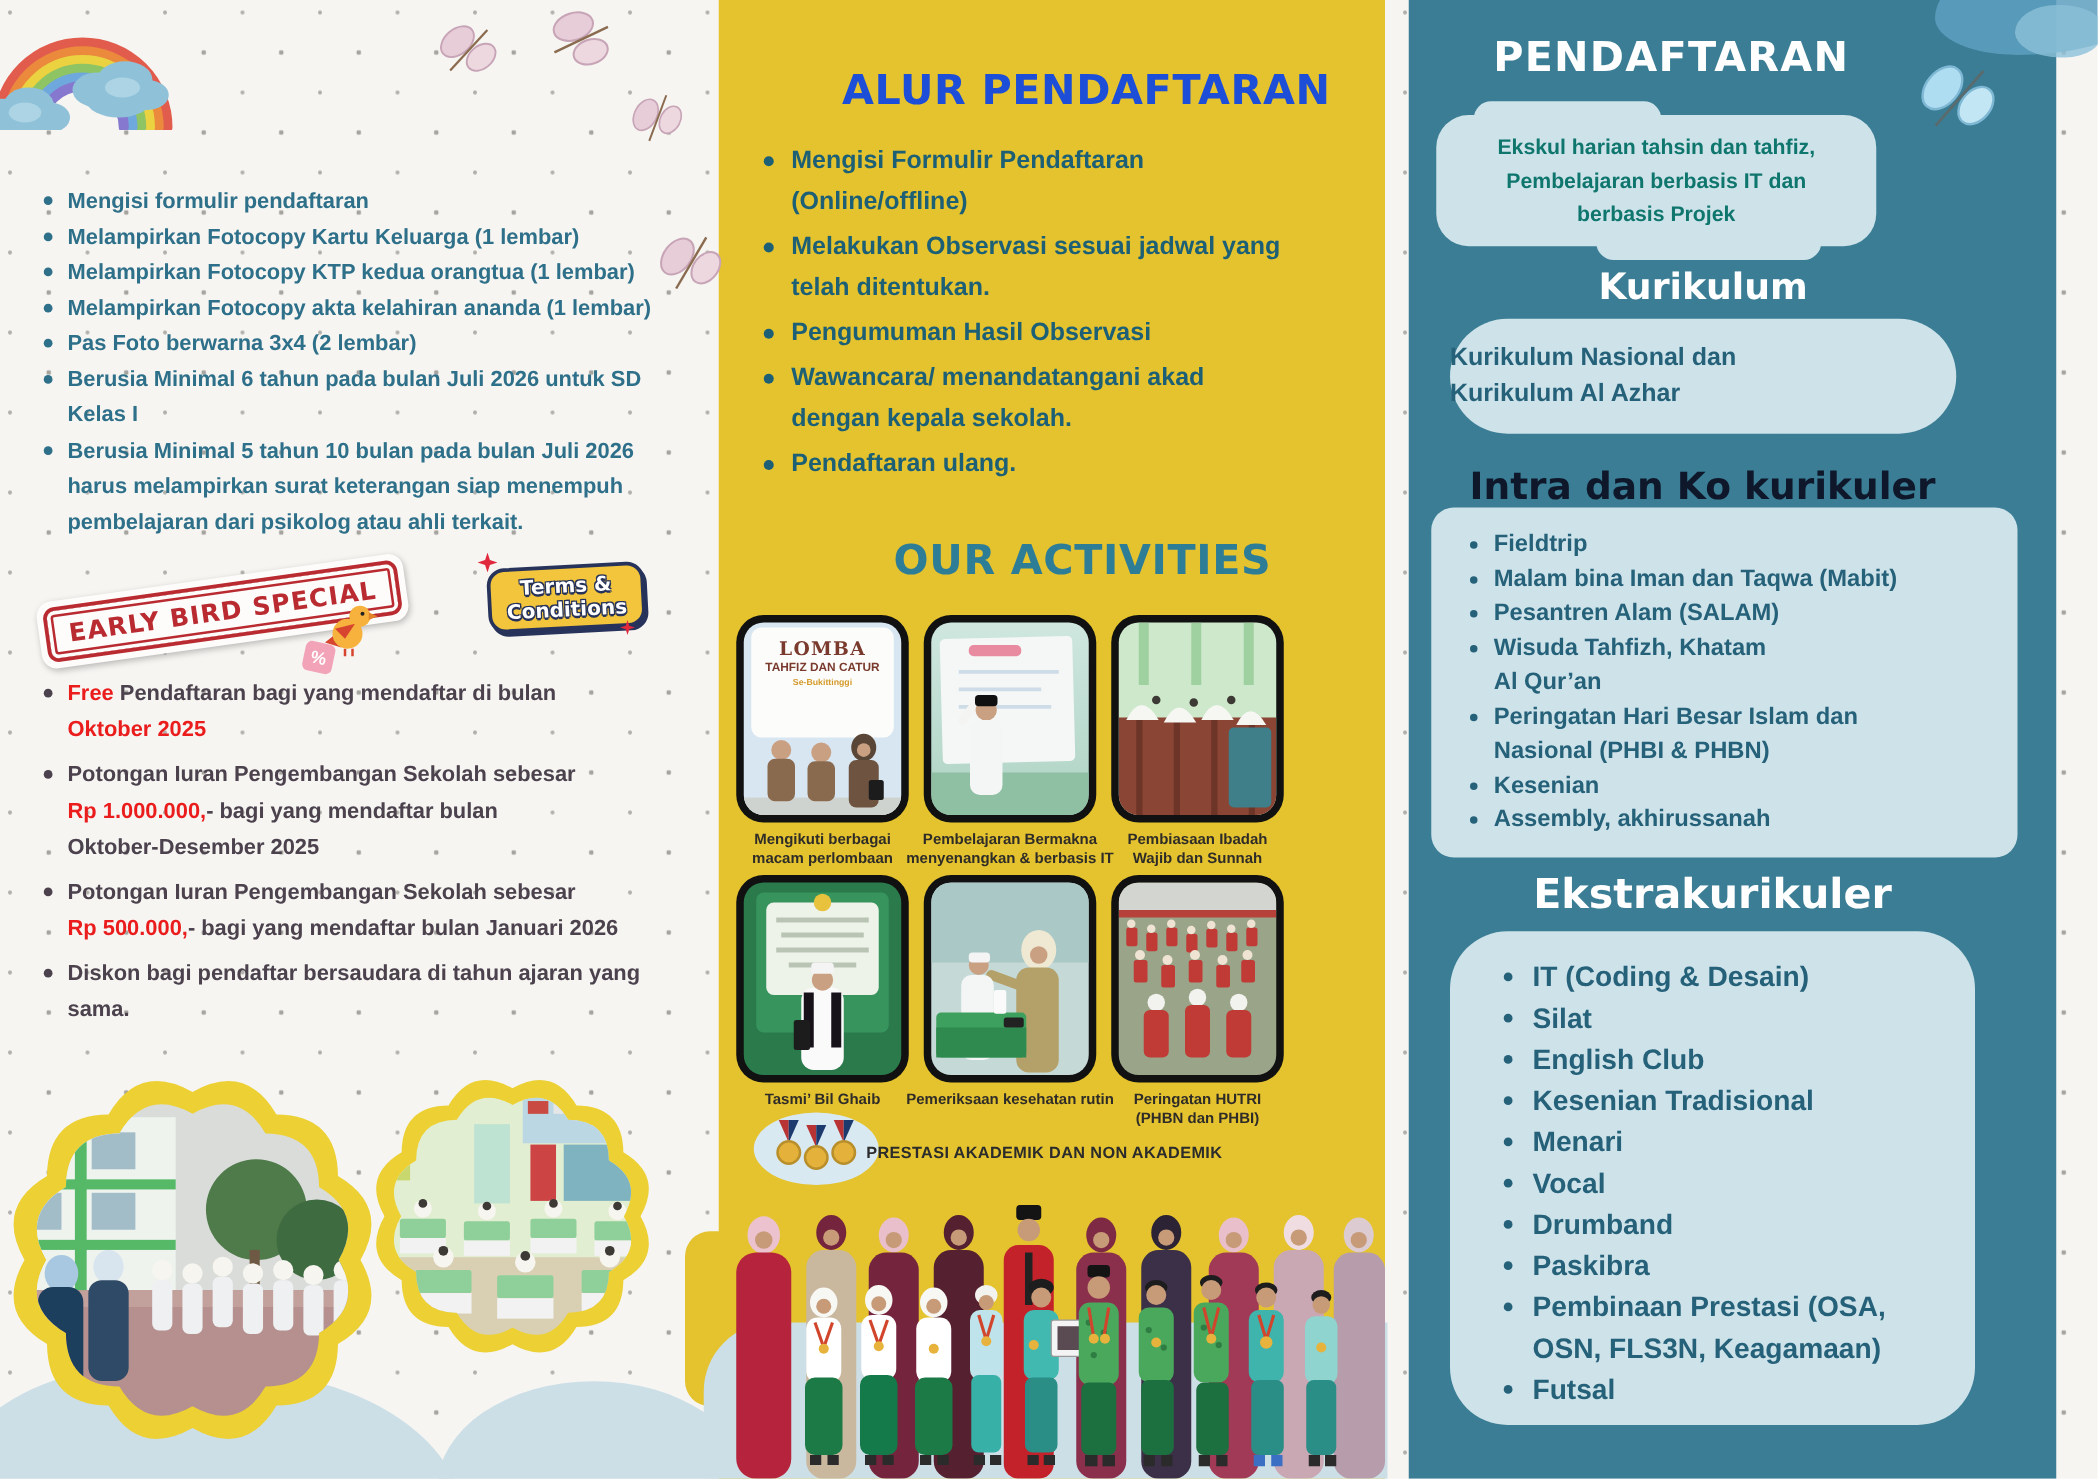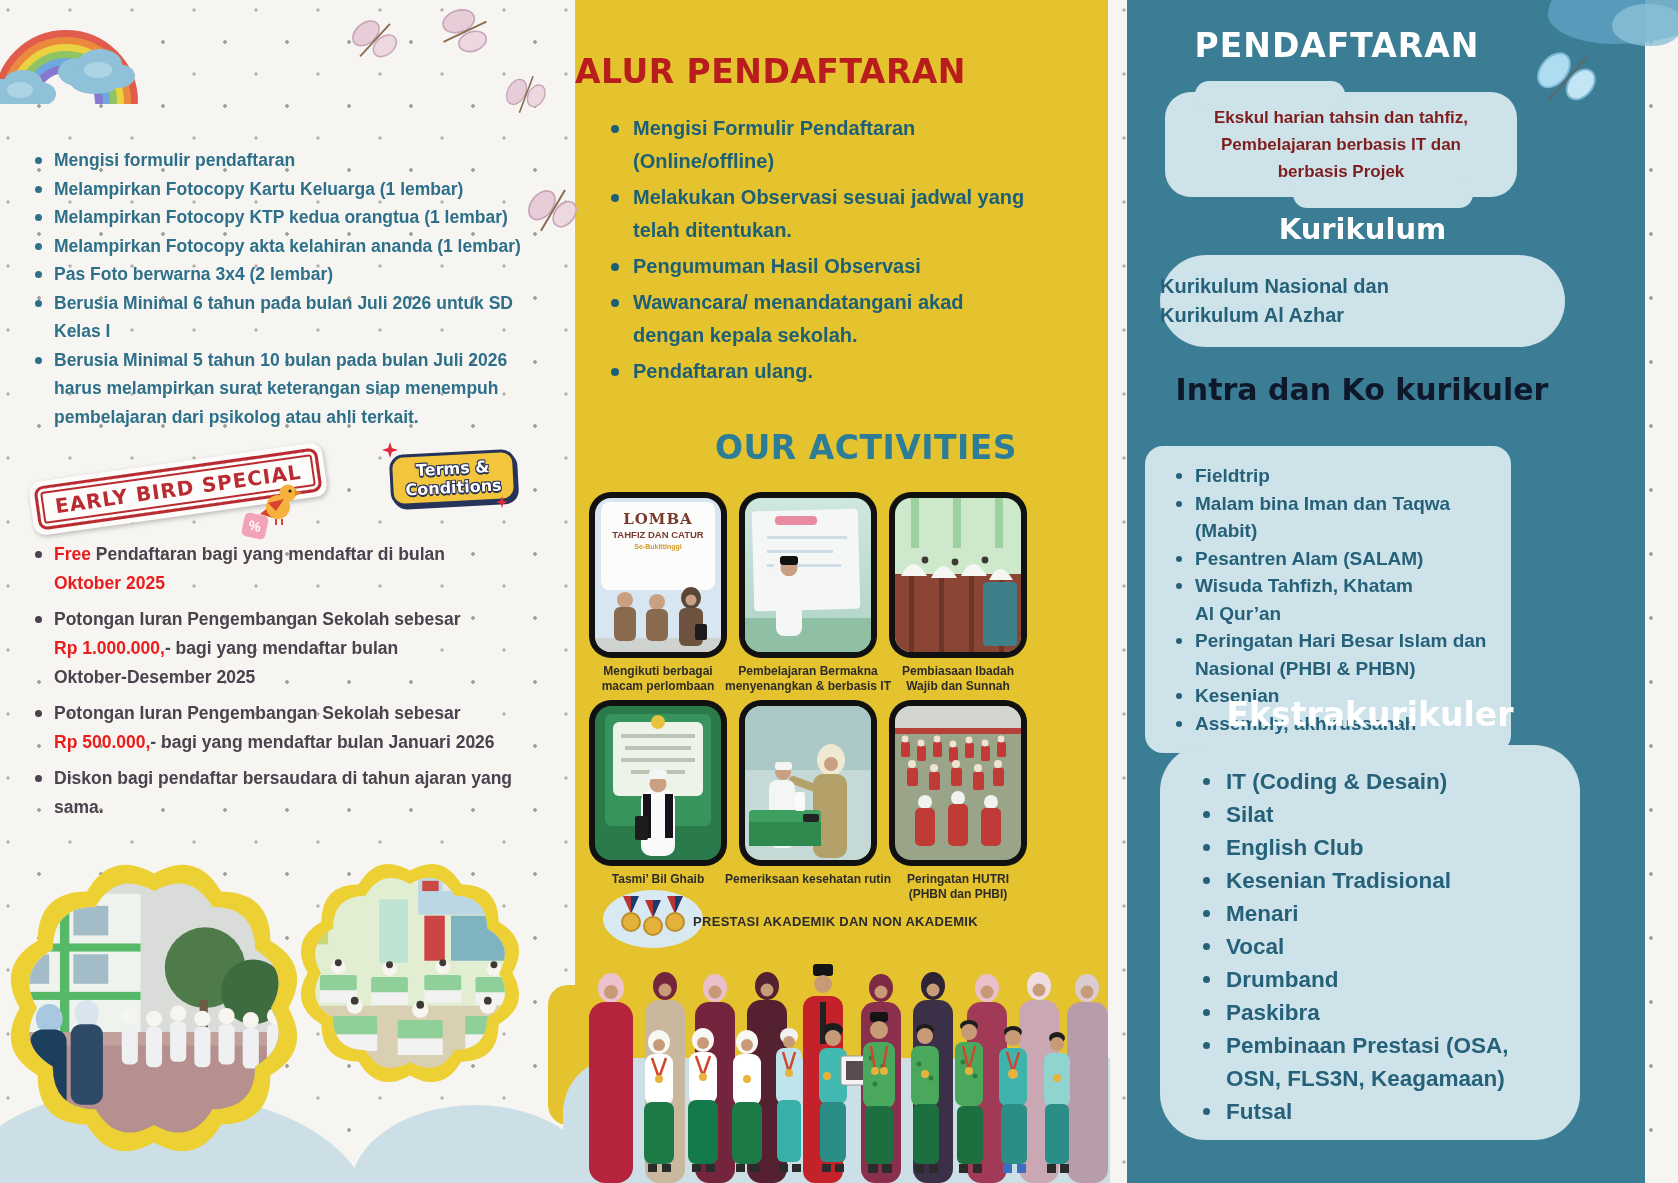--- a/index.html
+++ b/index.html
@@ -53,21 +53,21 @@
   
   .pale-left  { left:-60px; top:1095px; width:430px; height:240px; background:#cddfe6;
                 border-radius:45% 55% 40% 60% / 70% 60% 40% 50%; }
   .pale-mid2  { left:350px; top:1105px; width:250px; height:170px; background:#cddfe6; border-radius:50%; }
   .pale-band  { left:-12px; top:1058px; width:547px; height:125px; background:#cddfe6;
                 border-radius:55px 0 0 0; }
   .yellow-nub { left:548px; top:985px; width:40px; height:140px; background:#e4c32f;
                 border-radius:20px 0 0 20px; }
 
   
-  .m-title { left:0; top:52px; width:588px; font-size:33px; color:#b91c1c; letter-spacing:.5px; }
+  .m-title { left:0; top:52px; width:588px; text-align:center; font-size:33px; color:#1d4ed8; letter-spacing:.5px; }
   .step-list { left:30px; top:112px; width:478px; list-style:none; }
   .step-list li { position:relative; padding-left:28px; color:#1d6076; font-weight:bold;
                   font-size:20px; line-height:33px; margin-bottom:3px; }
   .step-list li::before { content:""; position:absolute; left:6px; top:13px; width:8px; height:8px;
                   border-radius:50%; background:#1d6076; }
   .m-title2 { left:0; top:428px; width:582px; text-align:center; font-size:33px; color:#2e7d97; letter-spacing:.5px; }
   .frame { position:absolute; width:138px; height:166px; background:#111; border-radius:22px; padding:6px; }
   .ph { position:relative; width:100%; height:100%; border-radius:16px; overflow:hidden; background:#ddd; }
   .caption { position:absolute; width:176px; text-align:center; font-size:12px; line-height:15px;
              color:#2f2c28; font-weight:bold; white-space:pre-line; }
@@ -80,34 +80,34 @@
   .a1-l1 { position:absolute; left:0; top:12px; width:126px; text-align:center; font-size:15px;
            color:#7a3b2e; font-weight:bold; letter-spacing:1px; font-family:"DejaVu Serif", serif; }
   .a1-l2 { position:absolute; left:0; top:31px; width:126px; text-align:center; font-size:9.5px;
            color:#7a3b2e; font-weight:bold; }
   .a1-l3 { position:absolute; left:0; top:45px; width:126px; text-align:center; font-size:7px;
            color:#d49a2a; font-weight:bold; }
 
   
   .r-title { left:0; top:26px; width:420px; text-align:center; font-size:33px; color:#fff; letter-spacing:1px; }
   .bubble { left:22px; top:92px; width:352px; background:#cde2e9; border-radius:26px;
-            padding:12px 4px; text-align:center; color:#7f1d1d; font-weight:bold;
-            font-size:17px; line-height:27px;margin-left:16px; }
+            padding:12px 4px; text-align:center; color:#0f766e; font-weight:bold;
+            font-size:17px; line-height:27px; }
   .bubble::before { content:""; position:absolute; top:-11px; left:30px; width:150px; height:28px;
             background:#cde2e9; border-radius:14px; }
   .bubble::after  { content:""; position:absolute; bottom:-11px; right:44px; width:180px; height:28px;
             background:#cde2e9; border-radius:14px; }
   .bubble-text { position:relative; }
   .r-h2 { left:33px; top:212px; width:405px; text-align:center; font-size:29px; color:#fff; }
   .pill { left:33px; top:255px; width:405px; height:92px; background:#cde2e9; border-radius:46px;
           text-align:left; color:#26617a; font-weight:bold; font-size:20px; line-height:29px;
           padding-top:17px; }
   .r-h3 { left:10px; top:360px; width:450px; text-align:center; font-size:30px; color:#0f172a;margin-top:12px; }
-  .intra-box { left:18px; top:406px; width:366px; background:#cde2e9; border-radius:18px;
-          padding:16px 18px 16px 26px;margin-top:40px; }
+  .intra-box { left:18px; top:406px; width:469px; background:#cde2e9; border-radius:18px;
+          padding:16px 18px 16px 26px; }
   .intra-box li { position:relative; list-style:none; padding-left:24px; color:#26617a; font-weight:bold;
           font-size:19px; line-height:27.5px; }
   .intra-box li::before { content:""; position:absolute; left:5px; top:11px; width:6px; height:6px;
           border-radius:50%; background:#26617a; }
   .r-h4 { left:33px; top:695px; width:420px; text-align:center; font-size:33px; color:#fff; }
   .ekstra-box { left:33px; top:745px; width:420px; background:#cde2e9; border-radius:46px;
           padding:20px 16px 12px 38px; }
   .ekstra-box li { position:relative; list-style:none; padding-left:28px; color:#26617a; font-weight:bold;
           font-size:22.5px; line-height:33px; }
   .ekstra-box li::before { content:""; position:absolute; left:5px; top:13px; width:7px; height:7px;

